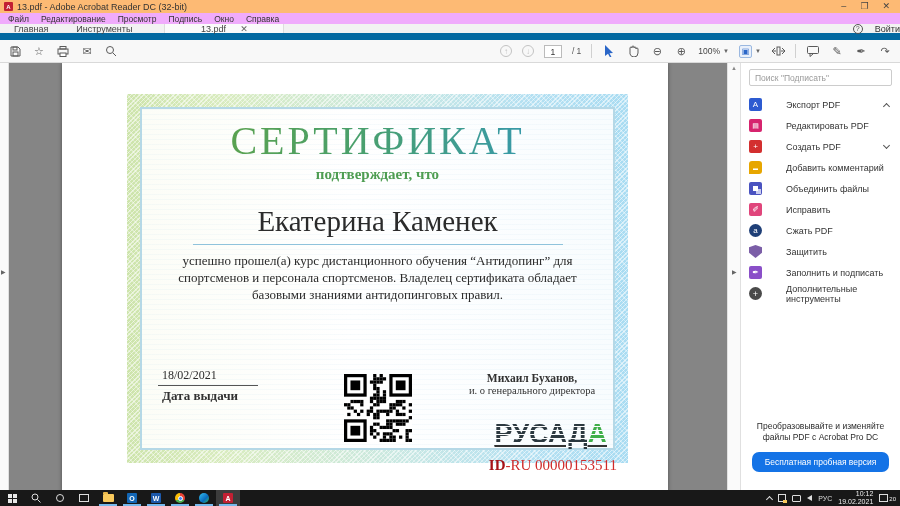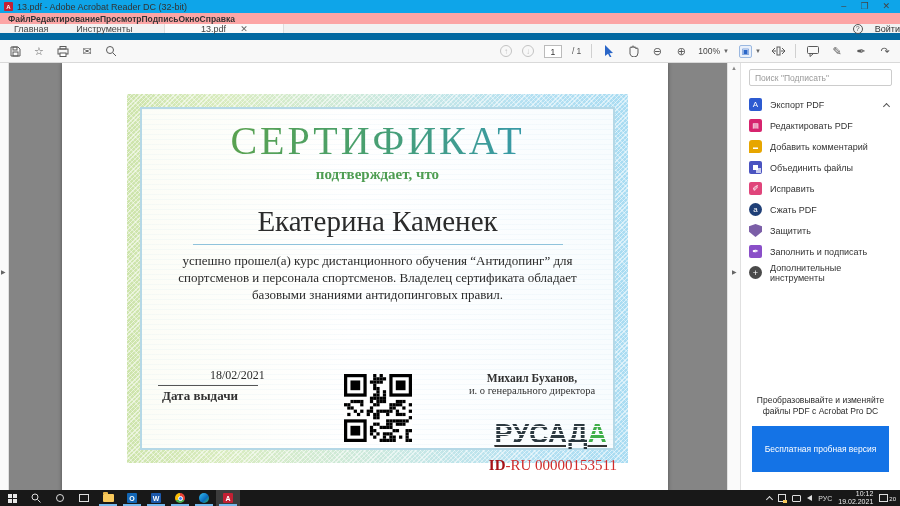--- a/index.html
+++ b/index.html
@@ -1,28 +1,28 @@
 <!DOCTYPE html>
 <html><head>
 <meta charset="utf-8">
 <style>
   * { margin:0; padding:0; box-sizing:border-box; }
   html,body { width:900px; height:506px; overflow:hidden; }
   body { font-family:"Liberation Sans", sans-serif; background:#fff; position:relative; }
   .app { width:900px; height:506px; display:flex; flex-direction:column; }
 
   
-  .titlebar { height:13px; background:#0ea5e9; display:flex; align-items:center; padding:0 4px; font-size:9px; color:#333; flex:0 0 auto; }
+  .titlebar { height:13px; background:#fdba74; display:flex; align-items:center; padding:0 4px; font-size:9px; color:#333; flex:0 0 auto; }
   .titlebar .appicon { width:9px; height:9px; background:#c22033; color:#fff; font-size:6px; font-weight:bold; display:flex; align-items:center; justify-content:center; border-radius:1px; margin-right:4px; }
   .titlebar .wtitle { flex:1; }
   .win-controls { display:flex; gap:14px; padding-right:6px; color:#444; font-size:9px; }
   .win-controls span { cursor:default; line-height:13px; }
 
   
-  .menubar { height:11px; background:#fca5a5; display:flex; padding:0 8px; font-size:8.5px; color:#333; align-items:center; flex:0 0 auto;font-weight:bold; }
+  .menubar { height:11px; background:#f0abfc; display:flex; gap:12px; padding:0 8px; font-size:8.5px; color:#333; align-items:center; flex:0 0 auto; }
 
   
   .tabbar { height:16px; background:#f2f2f2; display:flex; align-items:stretch; font-size:9px; color:#444; border-bottom:7px solid #0369a1; flex:0 0 auto; }
   .tab { padding:0 14px; display:flex; align-items:center; }
   .tab.doc { background:#fafafa; border-left:1px solid #ddd; border-right:1px solid #ddd; margin-left:18px; width:120px; justify-content:center; gap:14px; }
   .tab .x { color:#666; font-size:9px; }
   .tabbar .spacer { flex:1; }
   .help-circ { width:10px; height:10px; border:1px solid #555; border-radius:50%; font-size:7px; display:flex; align-items:center; justify-content:center; align-self:center; margin-right:12px; color:#555; }
   .signin { align-self:center; color:#333; }
 
@@ -61,21 +61,21 @@
     text-align:center; font-family:"Liberation Serif", serif; color:#323232; }
   .cert-title { margin-top:8px; font-size:40px; letter-spacing:3px; font-weight:normal;
     background:linear-gradient(90deg,#64a33c,#4aa06b 45%,#2e96c8); -webkit-background-clip:text; background-clip:text; color:transparent; }
   .cert-sub { font-size:15px; font-weight:bold; color:#4e9d52; margin-top:2px; }
   .cert-name { font-size:29px; margin-top:22px; color:#2b2b2b; }
   .cert-rule { width:370px; height:1px; background:#8fc3dc; margin:6px auto 8px auto; }
   .cert-body { font-size:13px; line-height:1.3; width:452px; margin:4px auto; color:#2a2a2a; }
   .cert-valid { font-size:14px; font-weight:bold; margin-top:12px; color:#1c1c1c; }
 
   .date-block { position:absolute; left:16px; bottom:44px; width:105px; text-align:left; }
-  .date-val { font-size:12px; color:#2b2b2b; padding-left:4px;margin-left:48px; }
+  .date-val { font-size:12px; color:#2b2b2b; padding-left:4px; }
   .date-line { width:100px; height:1px; background:#555; margin:2px 0 2px 0; }
   .date-label { font-size:13px; font-weight:bold; padding-left:4px; }
 
   .qr-wrap { position:absolute; left:50%; transform:translateX(-50%); bottom:6px; width:68px; height:68px; background:#fff; }
   .qr-wrap svg { display:block; width:68px; height:68px; }
 
   .signer { position:absolute; right:6px; bottom:52px; width:150px; text-align:center; }
   .signer-name { font-size:11.5px; font-weight:bold; }
   .signer-title { font-size:10.5px; margin-top:1px; }
 
@@ -91,37 +91,37 @@
   .sb-up { position:absolute; top:2px; left:3px; font-size:6px; color:#888; }
   .scrollcol .panel-handle { left:4px; }
 
   
   .sidepanel { width:160px; background:#fff; border-left:1px solid #e0e0e0; display:flex; flex-direction:column; padding:6px 8px; position:relative; }
   .searchbox { width:100%; height:17px; border:1px solid #ccc; border-radius:2px; font-size:8.5px; padding:0 5px; color:#333; font-family:"Liberation Sans",sans-serif; }
   .searchbox::placeholder { color:#9a9a9a; }
   .tool-list { margin-top:8px; display:flex; flex-direction:column; }
   .tool-item { display:flex; align-items:center; gap:8px; height:21px; font-size:9px; color:#333; cursor:default; }
   .tool-ic { width:13px; height:13px; border-radius:2px; flex:0 0 auto; display:flex; align-items:center; justify-content:center; color:#fff; font-size:8px; position:relative; }
-  .tool-item .lbl { flex:1; }
+  .tool-item .lbl { flex:1;margin-left:16px; }
   .chev { width:5px; height:5px; border-right:1.3px solid #555; border-bottom:1.3px solid #555; margin-right:3px; flex:0 0 auto; }
   .chev.up { transform:rotate(-135deg); margin-top:3px; }
   .chev.down { transform:rotate(45deg); margin-top:-2px; }
   .ic-export-pdf { background:#2d5bd1; } .ic-export-pdf::before{content:"A";}
   .ic-edit-pdf { background:#d6246e; } .ic-edit-pdf::before{content:"▤"; font-size:7px;}
   .ic-create-pdf { background:#d32f2f; } .ic-create-pdf::before{content:"+";}
   .ic-add-comment { background:#e7a600; border-radius:3px 3px 3px 0; } .ic-add-comment::before{content:"▬"; font-size:5px;}
   .ic-merge-files { background:#4a53c0; } .ic-merge-files::before{content:""; width:5px;height:5px;background:#fff;box-shadow:3px 3px 0 #c9ccf0;}
   .ic-compress-pdf { background:#1f3f77; border-radius:50%; } .ic-compress-pdf::before{content:"a"; font-size:8px;}
   .ic-fix { background:#e0457b; } .ic-fix::before{content:"✐"; font-size:8px;}
   .ic-protect { background:#7b5ea7; clip-path:polygon(50% 0,100% 18%,100% 60%,50% 100%,0 60%,0 18%); }
   .ic-fill-sign { background:#8a4fc8; } .ic-fill-sign::before{content:"✒"; font-size:8px;}
   .ic-more-tools { background:#4a4a4a; border-radius:50%; } .ic-more-tools::before{content:"+"; font-size:9px;}
   .promo { position:absolute; bottom:18px; left:8px; right:8px; text-align:center; }
   .promo-text { font-size:8.5px; color:#2b2b2b; line-height:1.3; }
-  .trial-btn { margin-top:9px; display:inline-block; background:#1473e6; color:#fff; font-size:8.5px; padding:18px 13px; border-radius:0; border:none; font-family:"Liberation Sans",sans-serif;text-align:right; }
+  .trial-btn { margin-top:9px; display:inline-block; background:#1473e6; color:#fff; font-size:8.5px; padding:5px 13px; border-radius:7px; border:none; font-family:"Liberation Sans",sans-serif;text-align:right; }
 
   
   .taskbar { height:16px; background:#181818; display:flex; align-items:stretch; color:#ddd; flex:0 0 auto; }
   .tb-btn { width:24px; display:flex; align-items:center; justify-content:center; position:relative; }
   .tb-btn.open::after { content:""; position:absolute; bottom:0; left:3px; right:3px; height:2px; background:#76b9ed; }
   .tb-btn.active { background:#3c3c3c; }
   .win-grid { width:9px; height:9px; display:grid; grid-template-columns:4px 4px; grid-template-rows:4px 4px; gap:1px; }
   .win-grid span { background:#e8e8e8; }
   .circ { width:8px; height:8px; border:1px solid #ddd; border-radius:50%; }
   .tv { width:10px; height:8px; border:1px solid #ddd; }
@@ -435,20 +435,25 @@
           <div class="tool-item">
             <span class="tool-ic ic-export-pdf"></span>
             <span class="lbl">Экспорт PDF</span>
             <span class="chev up"></span>
           </div>
           <div class="tool-item">
             <span class="tool-ic ic-edit-pdf"></span>
             <span class="lbl">Редактировать PDF</span>
           </div>
           <div class="tool-item">
+            <span class="tool-ic ic-create-pdf"></span>
+            <span class="lbl">Создать PDF</span>
+            <span class="chev down"></span>
+          </div>
+          <div class="tool-item">
             <span class="tool-ic ic-add-comment"></span>
             <span class="lbl">Добавить комментарий</span>
           </div>
           <div class="tool-item">
             <span class="tool-ic ic-merge-files"></span>
             <span class="lbl">Объединить файлы</span>
           </div>
           <div class="tool-item">
             <span class="tool-ic ic-fix"></span>
             <span class="lbl">Исправить</span>

